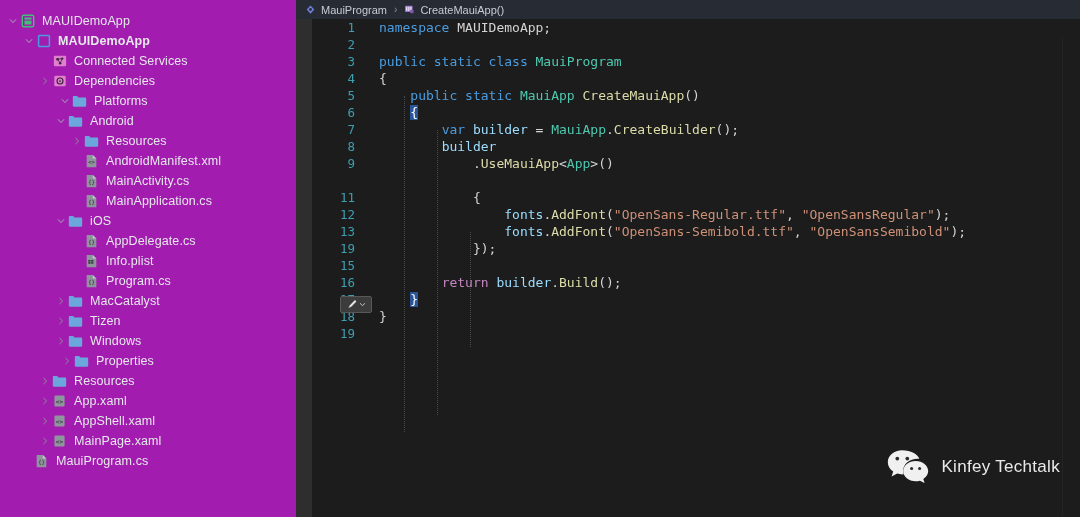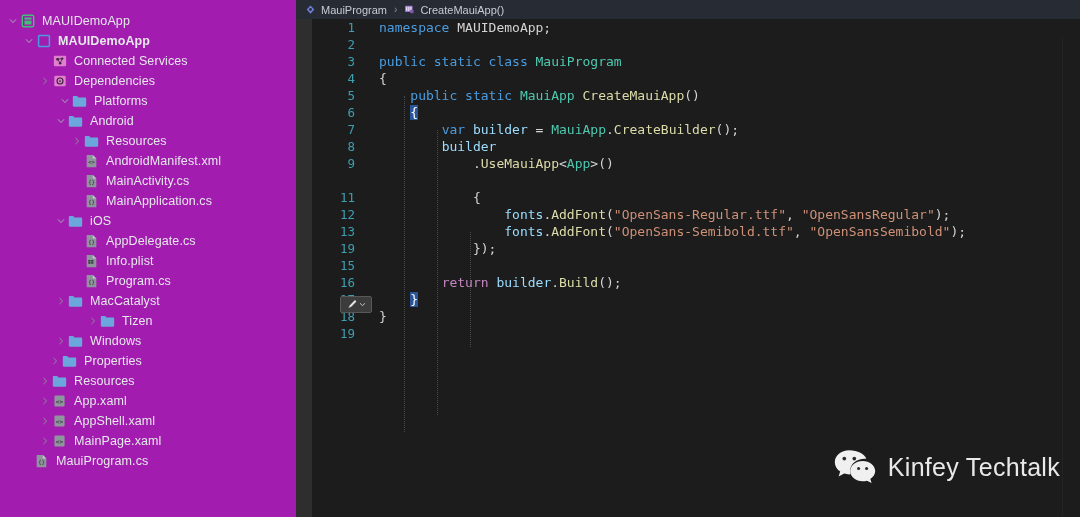--- a/index.html
+++ b/index.html
@@ -106,21 +106,21 @@
     width:30px;height:15px;
     background:#3c3c3c;border:1px solid #585858;border-radius:2px;
     display:flex;align-items:center;justify-content:center;gap:1px;
     cursor:pointer;
   }
 
   
   .watermark{
     position:absolute;right:20px;bottom:32px;
     display:flex;align-items:center;gap:12px;
-    color:#e9e9e9;font-size:25px;letter-spacing:.3px;
+    color:#e9e9e9;font-size:17px;letter-spacing:.3px;
     pointer-events:none;
   }
   .right-divider{
     position:absolute;top:19px;bottom:0;right:17px;width:1px;background:#242424;
   }
 </style>
 </head>
 <body>
 
 <div class="app">
@@ -310,21 +310,21 @@
               <path d="M3.4 1.5 L7 5 L3.4 8.5" fill="none" stroke="#8b9198" stroke-width="1.25" stroke-linecap="round" stroke-linejoin="round"></path>
             </svg>
           </span>
           <span class="ico">
             <svg width="15" height="13" viewBox="0 0 16 14">
               <path d="M0.8 2.4c0-0.7 0.5-1.2 1.2-1.2h3.4l1.5 1.6h7.1c0.7 0 1.2 0.5 1.2 1.2v7.4c0 0.7-0.5 1.2-1.2 1.2H2c-0.7 0-1.2-0.5-1.2-1.2z" fill="#6ba7dc"></path>
             </svg>
           </span>
           <span class="lbl">MacCatalyst</span>
         </div>
-        <div class="tree-row" style="padding-left: 86px;">
+        <div class="tree-row" style="padding-left: 54px;">
           <span class="chev">
             <svg width="8" height="8" viewBox="0 0 10 10">
               <path d="M3.4 1.5 L7 5 L3.4 8.5" fill="none" stroke="#8b9198" stroke-width="1.25" stroke-linecap="round" stroke-linejoin="round"></path>
             </svg>
           </span>
           <span class="ico">
             <svg width="15" height="13" viewBox="0 0 16 14">
               <path d="M0.8 2.4c0-0.7 0.5-1.2 1.2-1.2h3.4l1.5 1.6h7.1c0.7 0 1.2 0.5 1.2 1.2v7.4c0 0.7-0.5 1.2-1.2 1.2H2c-0.7 0-1.2-0.5-1.2-1.2z" fill="#6ba7dc"></path>
             </svg>
           </span>
@@ -336,21 +336,21 @@
               <path d="M3.4 1.5 L7 5 L3.4 8.5" fill="none" stroke="#8b9198" stroke-width="1.25" stroke-linecap="round" stroke-linejoin="round"></path>
             </svg>
           </span>
           <span class="ico">
             <svg width="15" height="13" viewBox="0 0 16 14">
               <path d="M0.8 2.4c0-0.7 0.5-1.2 1.2-1.2h3.4l1.5 1.6h7.1c0.7 0 1.2 0.5 1.2 1.2v7.4c0 0.7-0.5 1.2-1.2 1.2H2c-0.7 0-1.2-0.5-1.2-1.2z" fill="#6ba7dc"></path>
             </svg>
           </span>
           <span class="lbl">Windows</span>
         </div>
-        <div class="tree-row" style="padding-left: 48px;">
+        <div class="tree-row" style="padding-left: 60px;">
           <span class="chev">
             <svg width="8" height="8" viewBox="0 0 10 10">
               <path d="M3.4 1.5 L7 5 L3.4 8.5" fill="none" stroke="#8b9198" stroke-width="1.25" stroke-linecap="round" stroke-linejoin="round"></path>
             </svg>
           </span>
           <span class="ico">
             <svg width="15" height="13" viewBox="0 0 16 14">
               <path d="M0.8 2.4c0-0.7 0.5-1.2 1.2-1.2h3.4l1.5 1.6h7.1c0.7 0 1.2 0.5 1.2 1.2v7.4c0 0.7-0.5 1.2-1.2 1.2H2c-0.7 0-1.2-0.5-1.2-1.2z" fill="#6ba7dc"></path>
             </svg>
           </span>

